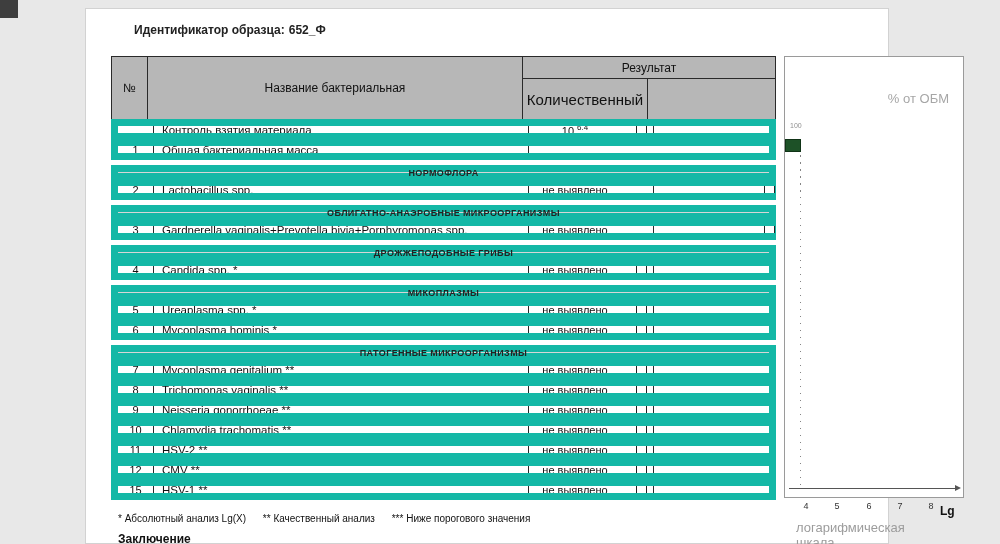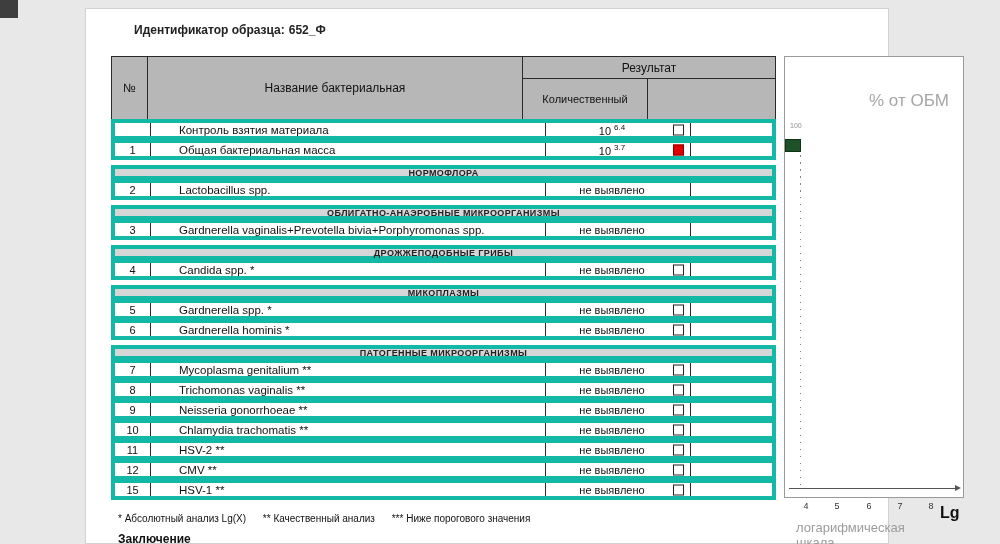--- a/index.html
+++ b/index.html
@@ -21,27 +21,27 @@
   
   .doc-table { position:absolute; left:25px; top:47px; width:665px; }
   .thead {
     display:grid; grid-template-columns:36px 375px 125px 127px; grid-template-rows:22px 40px;
     border:1px solid #2a2a2a; background:#b7b7b7;
   }
   .th { display:flex; align-items:center; justify-content:center; text-align:center; font-weight:normal; font-size:12px; }
   .th-num  { grid-row:1/3; grid-column:1; border-right:1px solid #2a2a2a; }
   .th-name { grid-row:1/3; grid-column:2; border-right:1px solid #2a2a2a; }
   .th-result { grid-row:1; grid-column:3/5; border-bottom:1px solid #2a2a2a; }
-  .th-quant { grid-row:2; grid-column:3; border-right:1px solid #2a2a2a; font-size:11px; }
+  .th-quant { grid-row:2; grid-column:3; border-right:1px solid #2a2a2a; font-size:15px; }
   .th-rel   { grid-row:2; grid-column:4; font-size:11px; padding:0 10px; line-height:1.25; }
 
   .tgap { height:6px; }
   .tr {
     display:grid; grid-template-columns:36px 375px 125px 127px;
-    height:21px; border:4px solid #14b8a6; background:#fff; margin-top:-1px;gap:20px;
+    height:21px; border:7px solid #14b8a6; background:#fff; margin-top:-1px;
   }
   .tr.sec {
     display:flex; align-items:center; justify-content:center;
     height:15px; background:#d6d6d6;
     font-size:9px; font-weight:bold; letter-spacing:0.4px; color:#222;
   }
   .td { position:relative; display:flex; align-items:center; border-right:1px solid #2a2a2a; overflow:hidden; }
   .td:last-child { border-right:none; }
   .td-num  { justify-content:center; font-size:11px; }
   .td-name { padding-left:8px; font-size:11.5px; white-space:nowrap; }
@@ -61,35 +61,35 @@
   
   .footnote { position:absolute; left:32px; top:504px; font-size:10px; color:#111; }
   .footnote span { margin-right:14px; }
   .conclusion { position:absolute; left:32px; top:523px; font-size:12px; font-weight:bold; text-decoration:underline; }
 
   
   .chart-box {
     position:absolute; left:698px; top:47px; width:180px; height:442px;
     background:#fff; border:1px solid #9a9a9a;
   }
-  .chart-title { position:absolute; top:34px; right:14px; font-size:17px; color:#a6a6a6; }
+  .chart-title { position:absolute; top:34px; right:14px; font-size:13px; color:#a6a6a6; }
   .bar-label { position:absolute; left:5px; top:65px; font-size:7px; color:#909090; }
   .obm-bar { position:absolute; left:0; top:82px; width:16px; height:13px; background:#1d5127; border:1px solid #0f3316; }
   .v-dotted {
     position:absolute; left:15px; top:98px; width:1px; height:332px;
     background-image:repeating-linear-gradient(to bottom,#858585 0 1.5px, transparent 1.5px 7px);
   }
   .x-axis { position:absolute; left:4px; top:431px; width:166px; height:1px; background:#555; }
   .x-arrow {
     position:absolute; right:-6px; top:-3px; width:0; height:0;
     border-left:6px solid #555; border-top:3px solid transparent; border-bottom:3px solid transparent;
   }
   .chart-ticks { position:absolute; left:698px; top:492px; width:180px; height:12px; }
   .chart-ticks span { position:absolute; transform:translateX(-50%); font-size:9px; color:#333; }
-  .lg-label { position:absolute; left:854px; top:495px; font-size:16px; font-weight:bold; color:#111; }
+  .lg-label { position:absolute; left:854px; top:495px; font-size:12px; font-weight:bold; color:#111; }
   .scale-caption { position:absolute; left:710px; top:511px; font-size:13px; color:#9c9c9c; }
 </style>
 </head>
 <body>
 
 <div class="corner-square"></div>
 
 <div class="page">
 
   <div class="sample-id">
@@ -111,24 +111,20 @@
       <div class="td td-quant">
         <span class="pow"><span>10</span><sup>6.4</sup></span>
         <span class="checkbox"></span>
       </div>
       <div class="td td-rel"></div>
     </div>
 
     <div class="tr">
       <div class="td td-num">1</div>
       <div class="td td-name">Общая бактериальная масса</div>
-      <div class="td td-quant">
-        <span class="pow"><span>10</span><sup>3.7</sup></span>
-        <span class="red-square"></span>
-      </div>
       <div class="td td-rel"></div>
     </div>
 
     <div class="tgap"></div>
     <div class="tr sec">
       <span>НОРМОФЛОРА</span>
     </div>
 
     <div class="tr">
       <div class="td td-num">2</div>
@@ -172,31 +168,31 @@
       <div class="td td-rel"></div>
     </div>
 
     <div class="tgap"></div>
     <div class="tr sec">
       <span>МИКОПЛАЗМЫ</span>
     </div>
 
     <div class="tr">
       <div class="td td-num">5</div>
-      <div class="td td-name">Gardnerella spp. *</div>
+      <div class="td td-name">Ureaplasma spp. *</div>
       <div class="td td-quant">
           <span class="nv">не выявлено</span>
           <span class="checkbox"></span>
         </div>
       <div class="td td-rel"></div>
     </div>
 
     <div class="tr">
       <div class="td td-num">6</div>
-      <div class="td td-name">Gardnerella hominis *</div>
+      <div class="td td-name">Mycoplasma hominis *</div>
       <div class="td td-quant">
           <span class="nv">не выявлено</span>
           <span class="checkbox"></span>
         </div>
       <div class="td td-rel"></div>
     </div>
 
     <div class="tgap"></div>
     <div class="tr sec">
       <span>ПАТОГЕННЫЕ МИКРООРГАНИЗМЫ</span>

